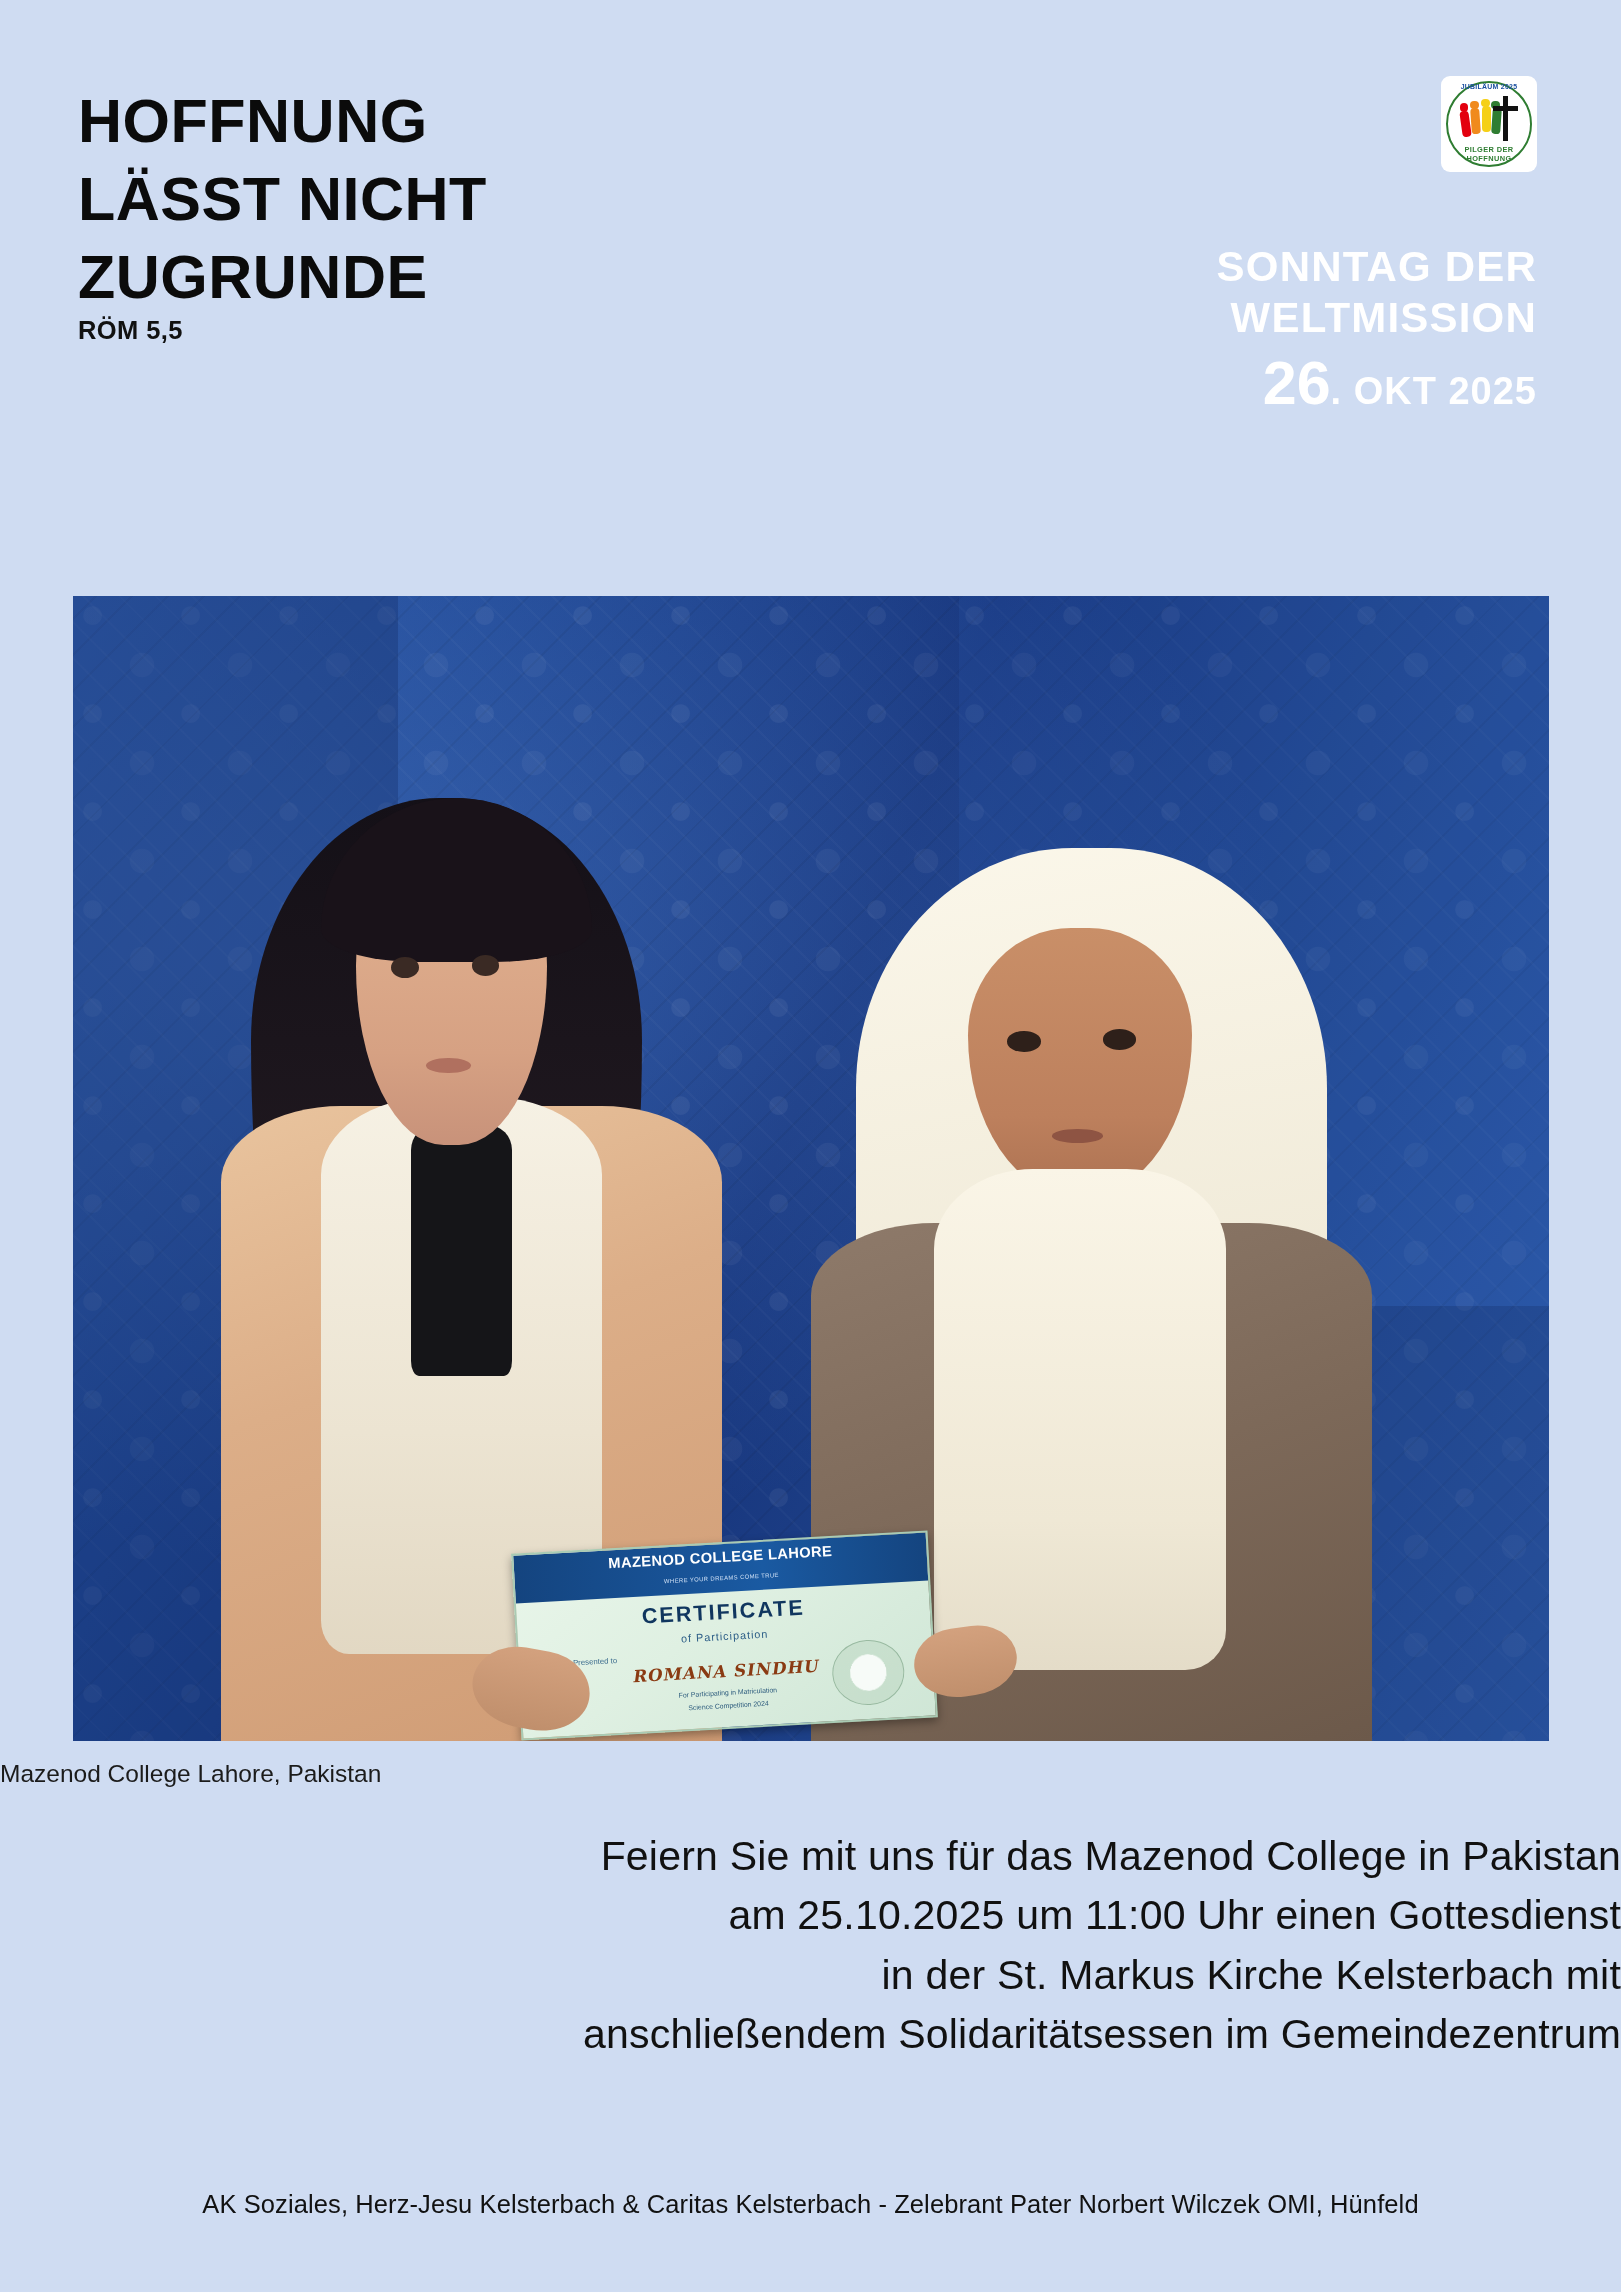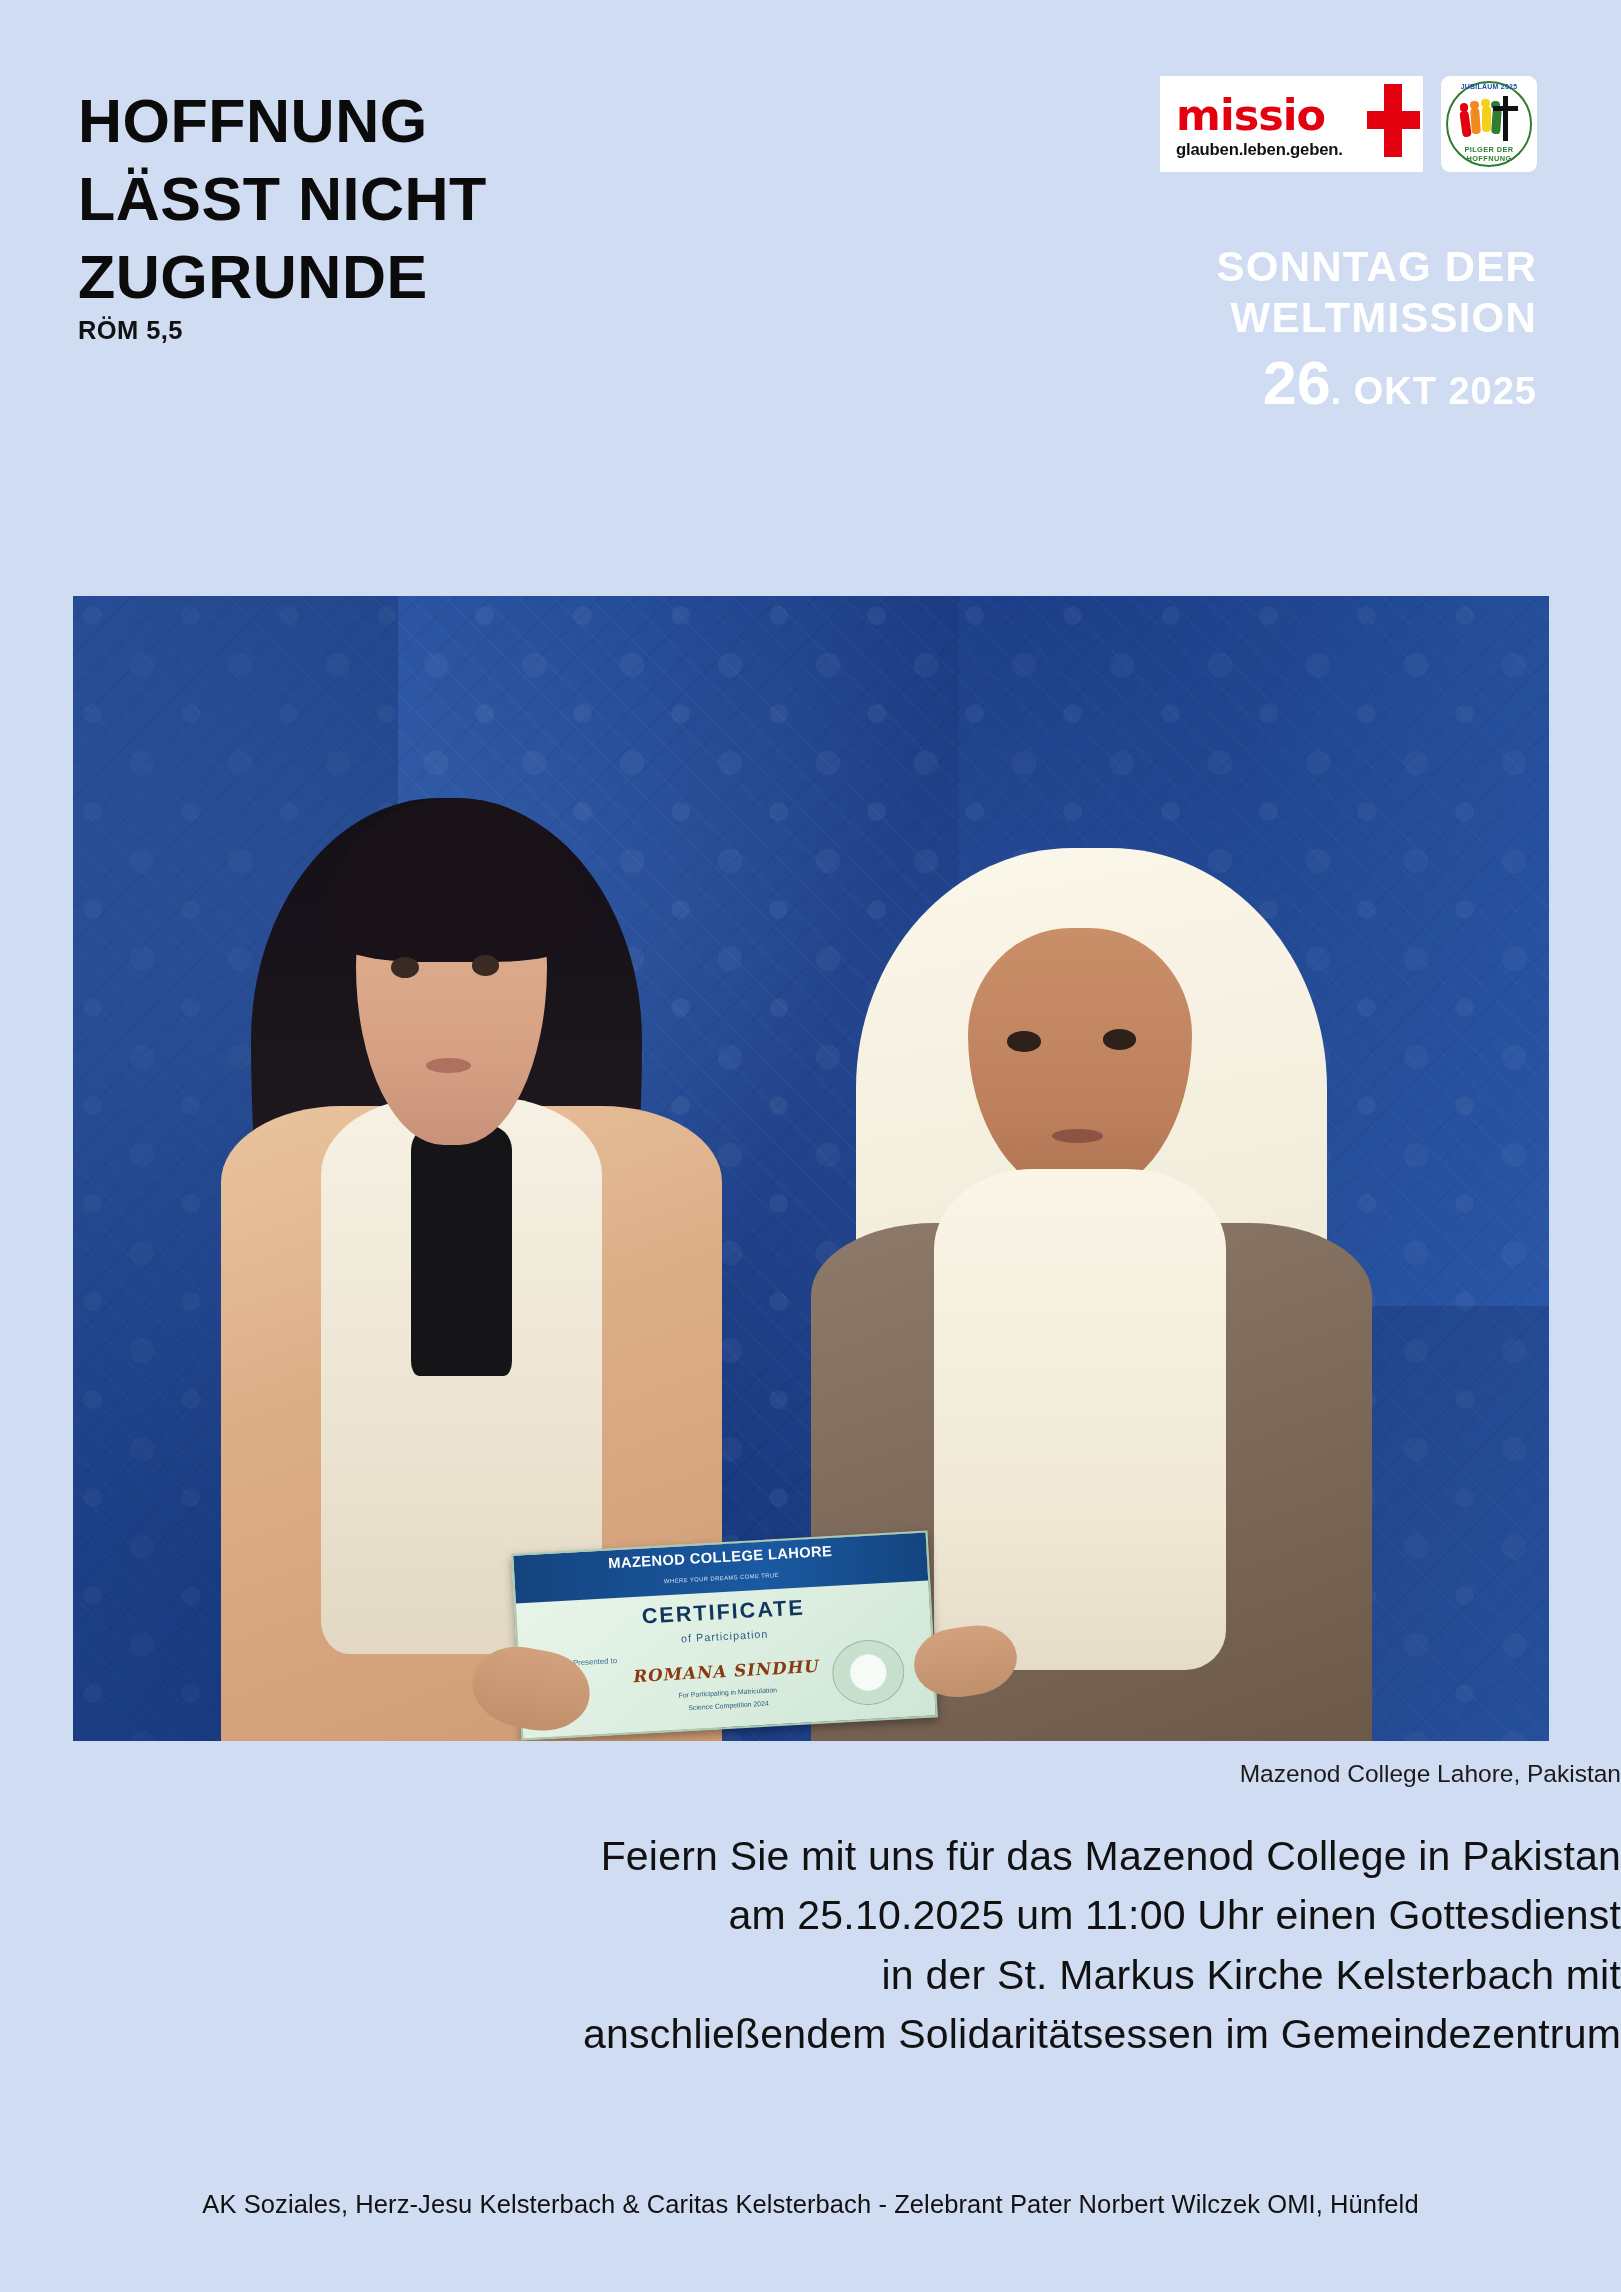--- a/index.html
+++ b/index.html
@@ -389,21 +389,21 @@
   }
   .hand.left-h { left: 27%; bottom: 1%; width: 8%; height: 7%; transform: rotate(10deg); }
   .hand.right-h { left: 57%; bottom: 4%; width: 7%; height: 6%; transform: rotate(-8deg); }
 
   
   .caption {
     position: absolute;
     left: 0;
     top: 1760px;
     width: 100%;
-    text-align: right;
+    text-align: left;
     font-size: 24.5px;
     color: #1b1b1b;
   }
 
   
   .body-text {
     position: absolute;
     left: 0;
     top: 1827px;
     width: 100%;
@@ -437,26 +437,20 @@
     <div class="headline-line">HOFFNUNG</div>
     <div class="headline-line">LÄSST NICHT</div>
     <div class="headline-line">ZUGRUNDE</div>
     <div class="headline-last">
       <span class="verse-ref">RÖM 5,5</span>
     </div>
   </div>
 
   <div class="logos">
 
-    <div class="missio-logo">
-      <div class="missio-word">missio</div>
-      <div class="missio-cross-v"></div>
-      <div class="missio-cross-h"></div>
-      <div class="missio-claim">glauben.leben.geben.</div>
-    </div>
 
     <div class="pilger-logo">
       <div class="pilger-ring"></div>
       <div class="pilger-top-text">JUBILÄUM 2025</div>
       <div class="fig-head red"></div>
       <div class="fig-head org"></div>
       <div class="fig-head yel"></div>
       <div class="fig-head grn"></div>
       <div class="fig red"></div>
       <div class="fig org"></div>

